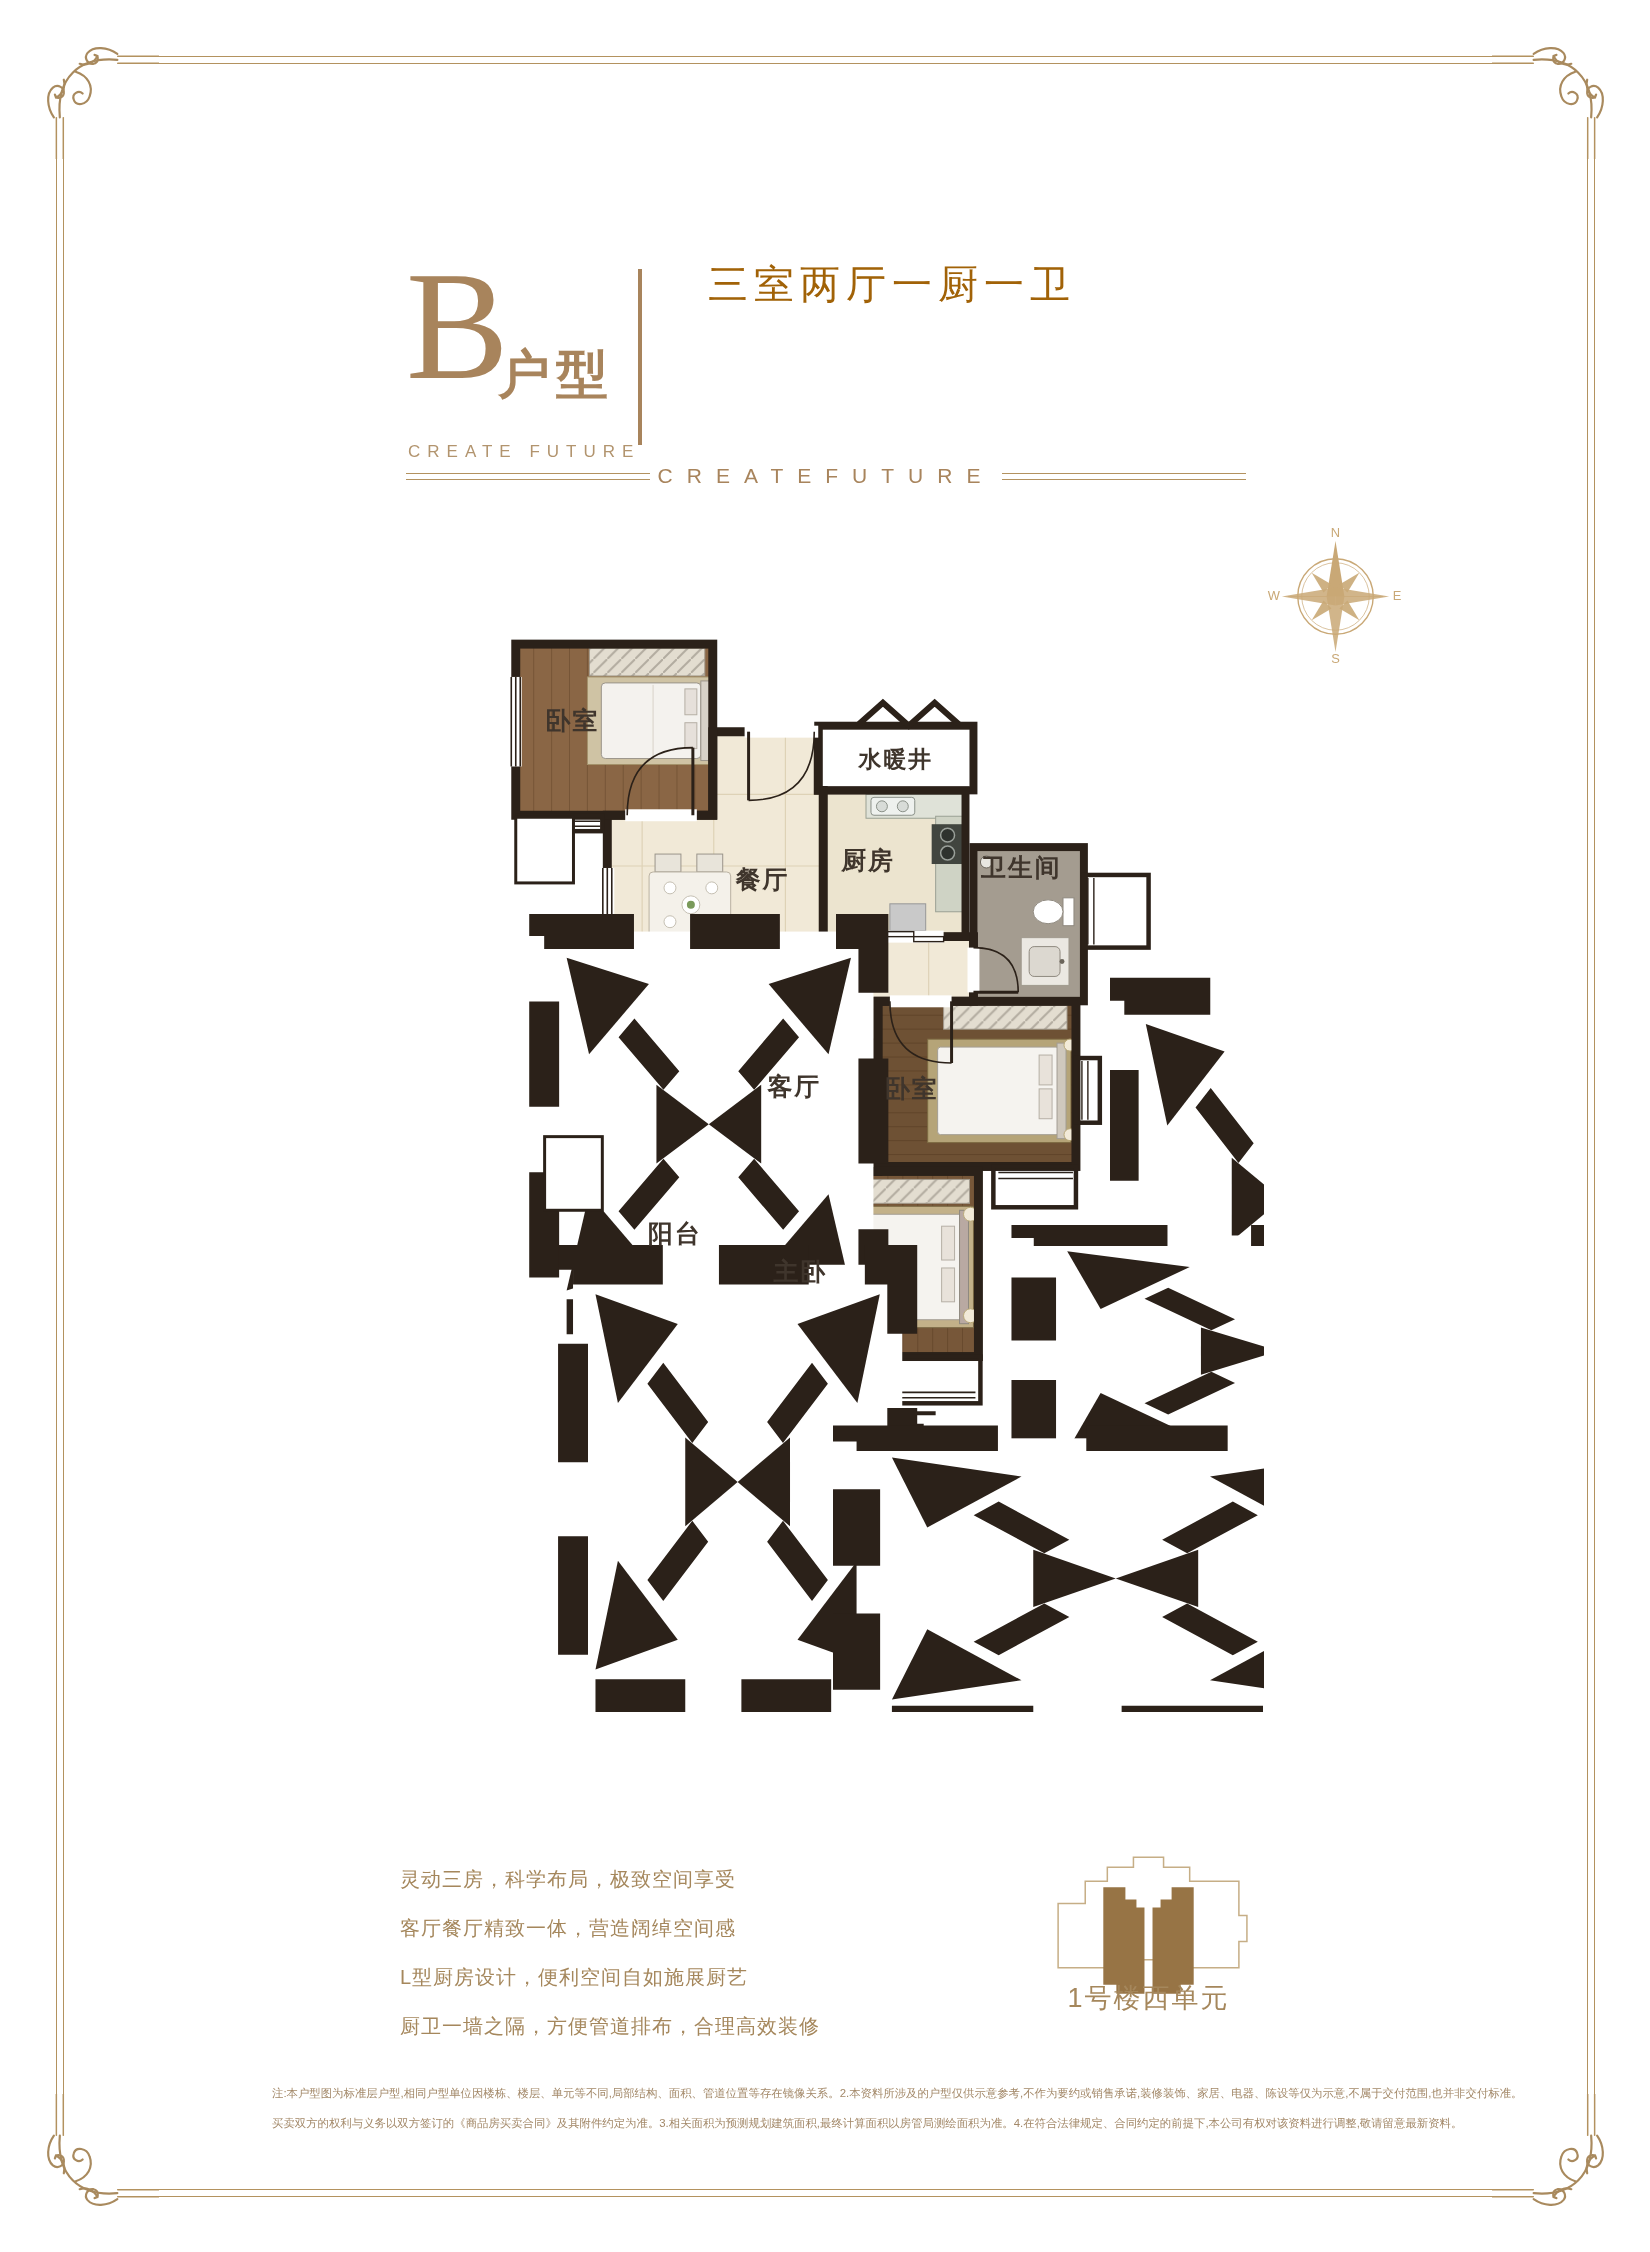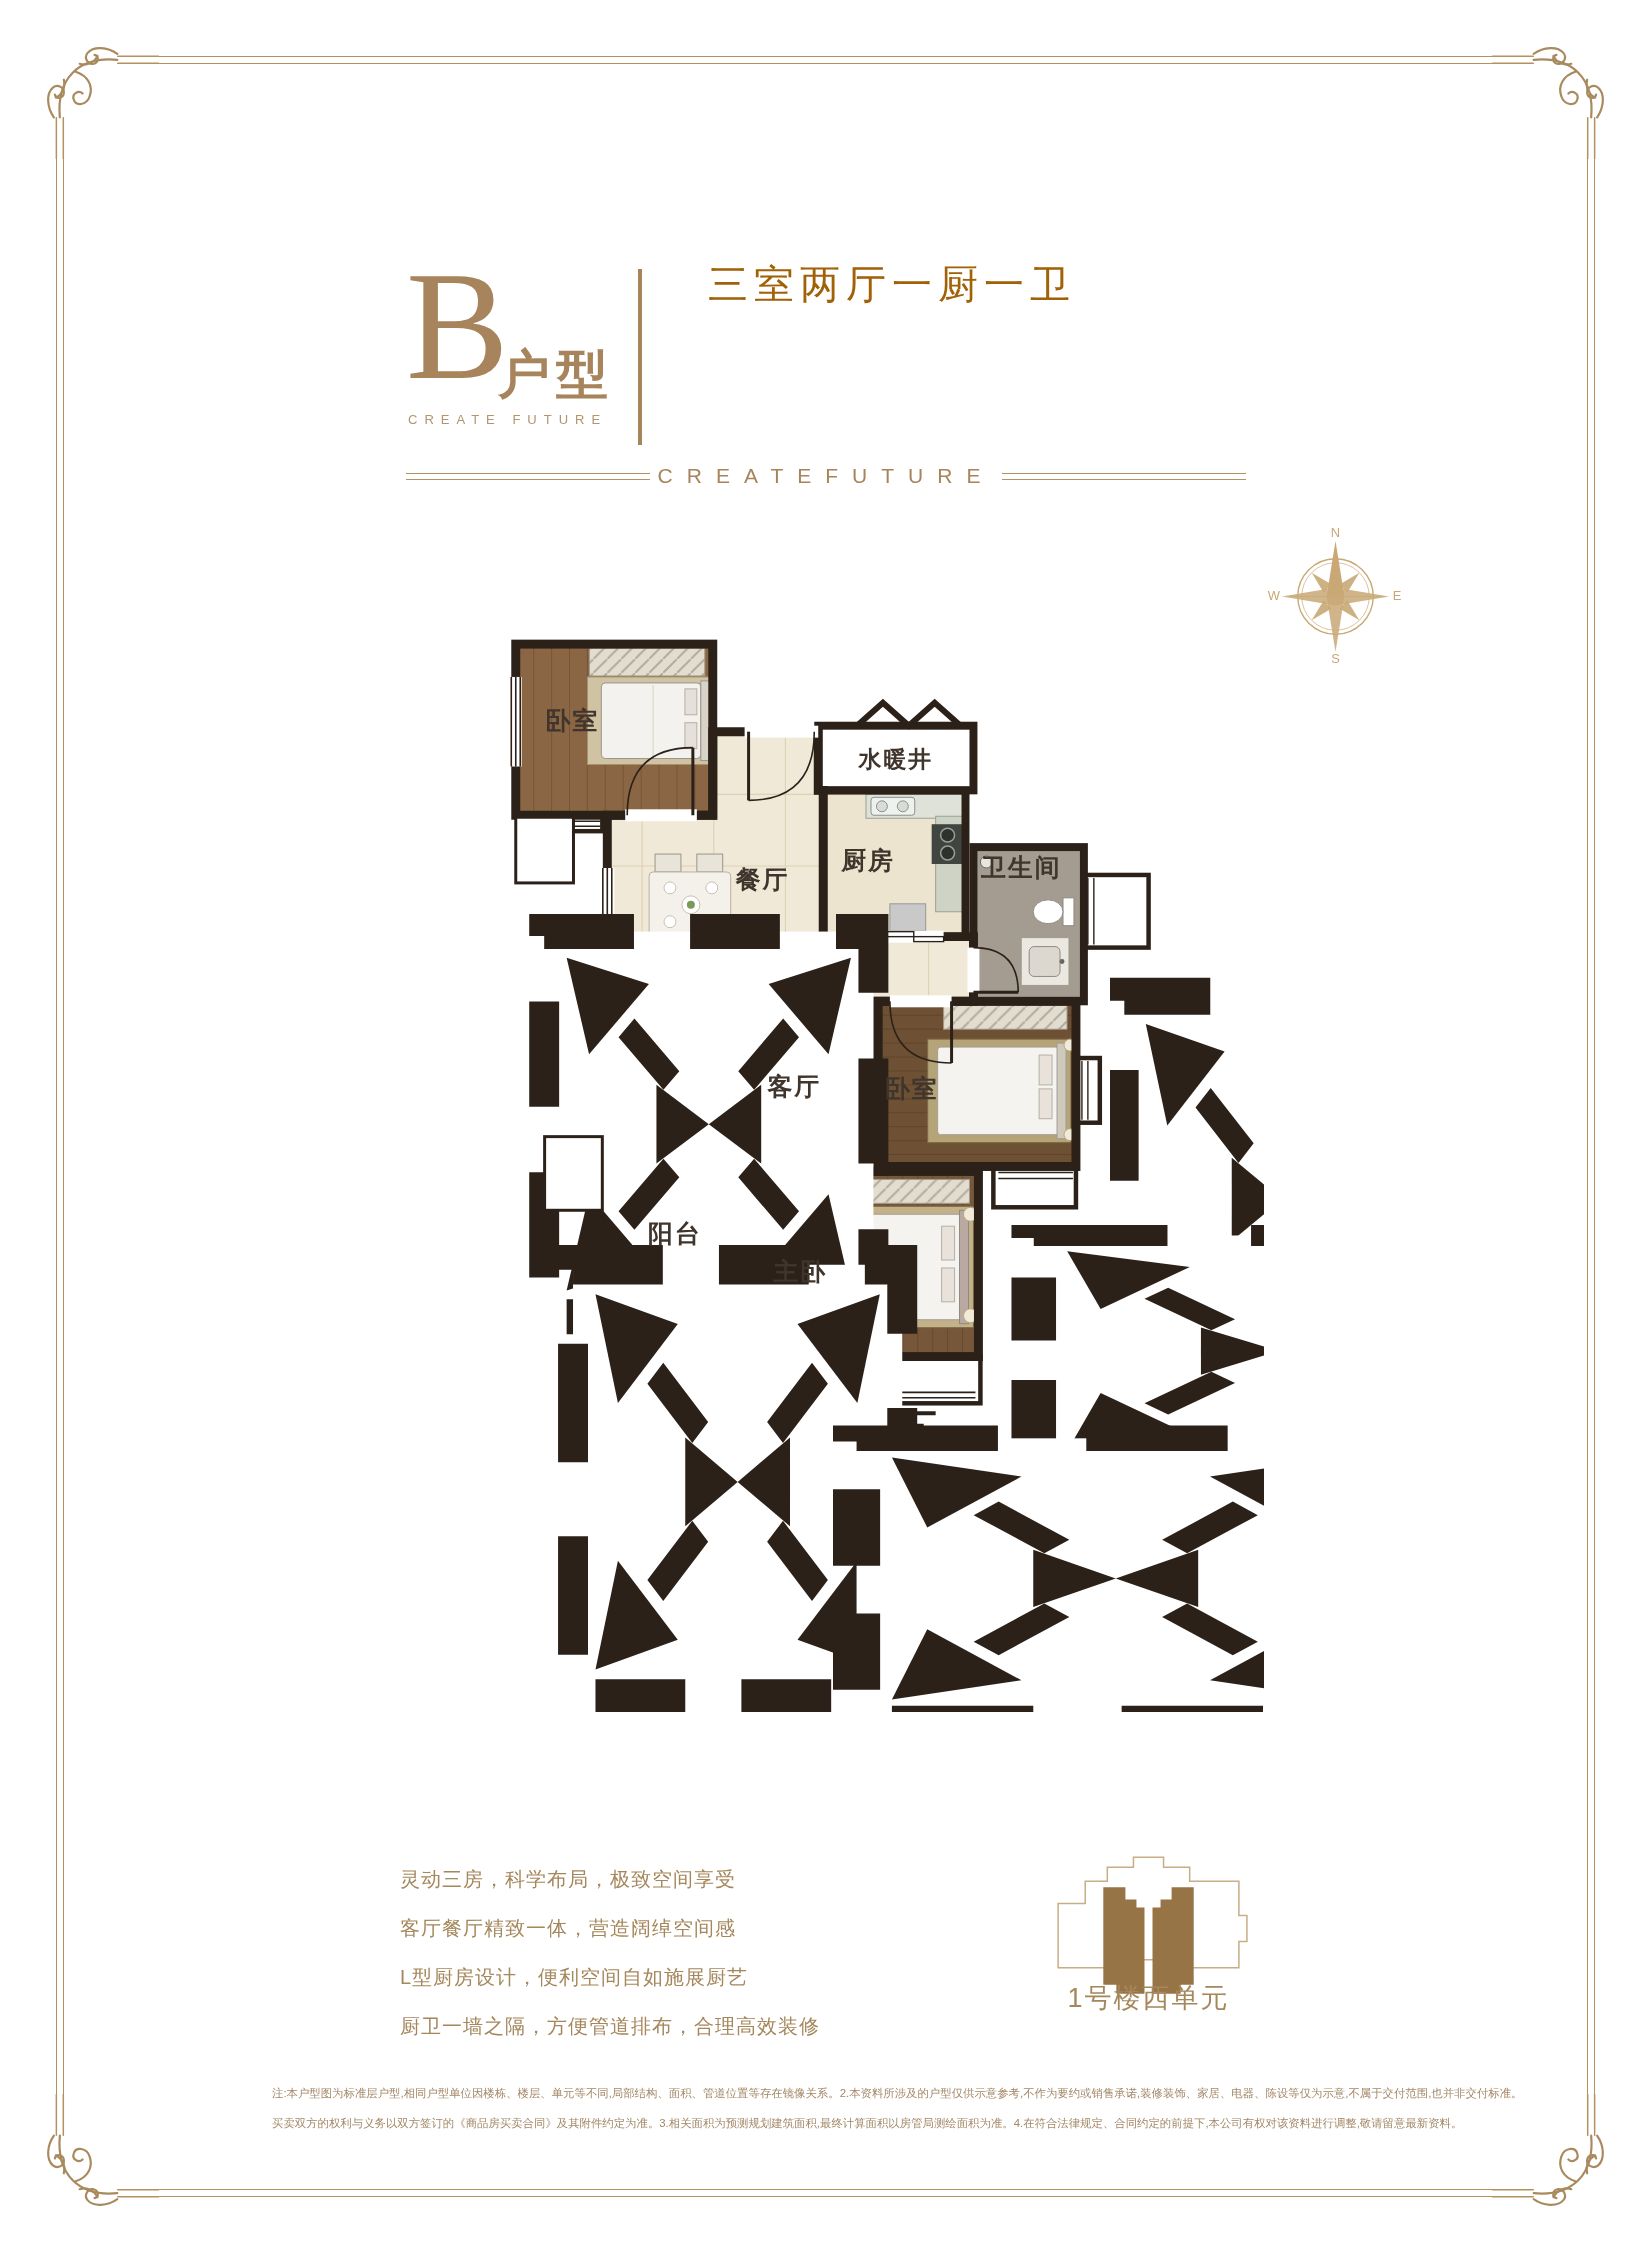--- a/index.html
+++ b/index.html
@@ -10,21 +10,21 @@
   .frame-inner{position:absolute;inset:63px;border:1px solid #b3925f;pointer-events:none;}
   .corner{position:absolute;width:119px;height:119px;}
   .corner.tl{left:40px;top:40px;}
   .corner.tr{right:40px;top:40px;transform:scaleX(-1);}
   .corner.bl{left:40px;bottom:40px;transform:scaleY(-1);}
   .corner.br{right:40px;bottom:40px;transform:scale(-1,-1);}
   
   .type-letter{position:absolute;left:406px;top:249px;font-family:"Liberation Serif",serif;
                font-size:154px;line-height:1;color:#a8845c;}
   .type-suffix{position:absolute;left:498px;top:340px;font-size:52px;letter-spacing:6px;color:#a8845c;font-weight:600;}
-  .tagline{position:absolute;left:408px;top:412px;font-size:13px;letter-spacing:7px;color:#b2946e;}
+  .tagline{position:absolute;left:408px;top:442px;font-size:17px;letter-spacing:7px;color:#b2946e;}
   .vdiv{position:absolute;left:638px;top:269px;width:3.5px;height:176px;background:#a8845c;}
   .rooms-title{position:absolute;left:708px;top:257px;font-size:40px;letter-spacing:6px;color:#a16207;}
   .area-row{position:absolute;left:708px;top:316px;display:flex;align-items:flex-end;color:#a8845c;}
   .area-label{font-size:14.4px;line-height:17px;font-weight:700;margin-bottom:12px;letter-spacing:2px;}
   .area-dot{font-size:36px;font-weight:700;margin:0 4px 8px 2px;line-height:1;}
   .area-value{font-family:"Liberation Serif",serif;font-size:84px;line-height:.9;letter-spacing:-2px;}
   .area-sup{font-family:"Liberation Serif",serif;font-size:42px;line-height:1;margin:0 0 38px 2px;}
   
   .band{position:absolute;left:406px;top:460px;width:840px;height:32px;display:flex;align-items:center;gap:8px;}
   .band-line{flex:1;height:5px;border-top:1.5px solid #b3925f;border-bottom:1.5px solid #b3925f;}

